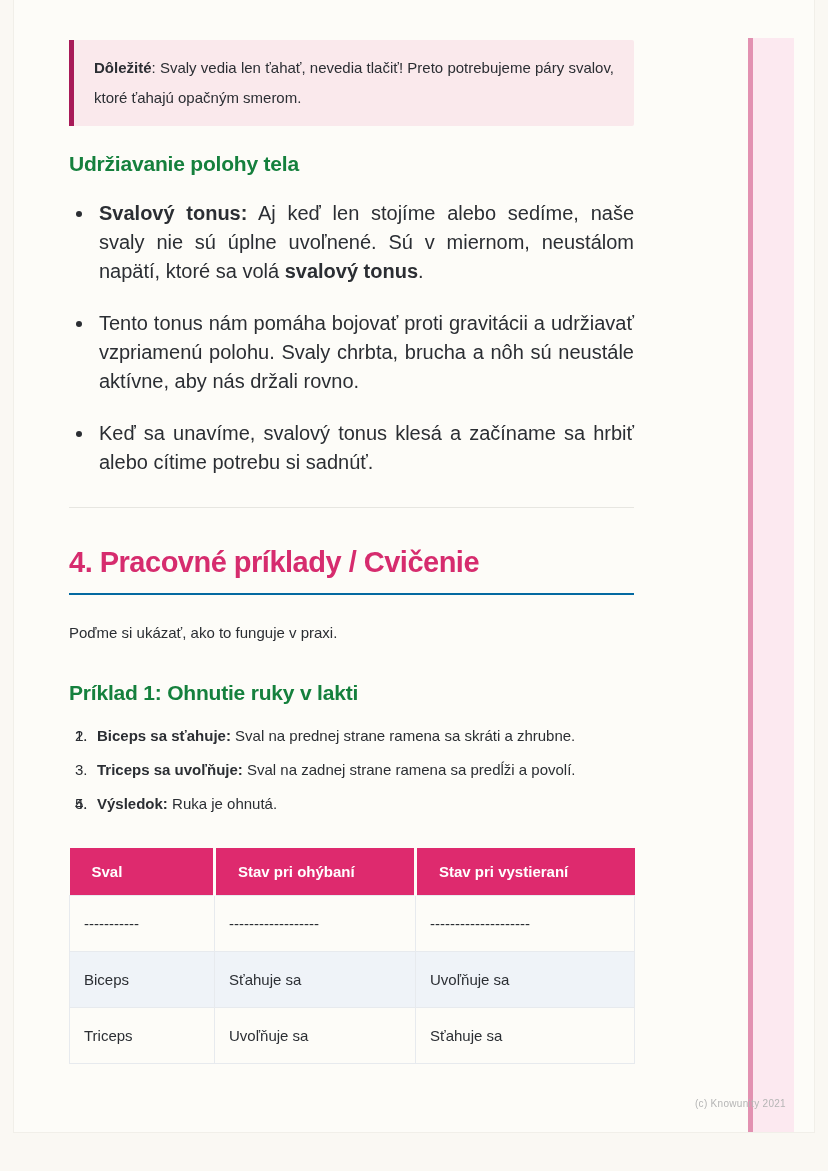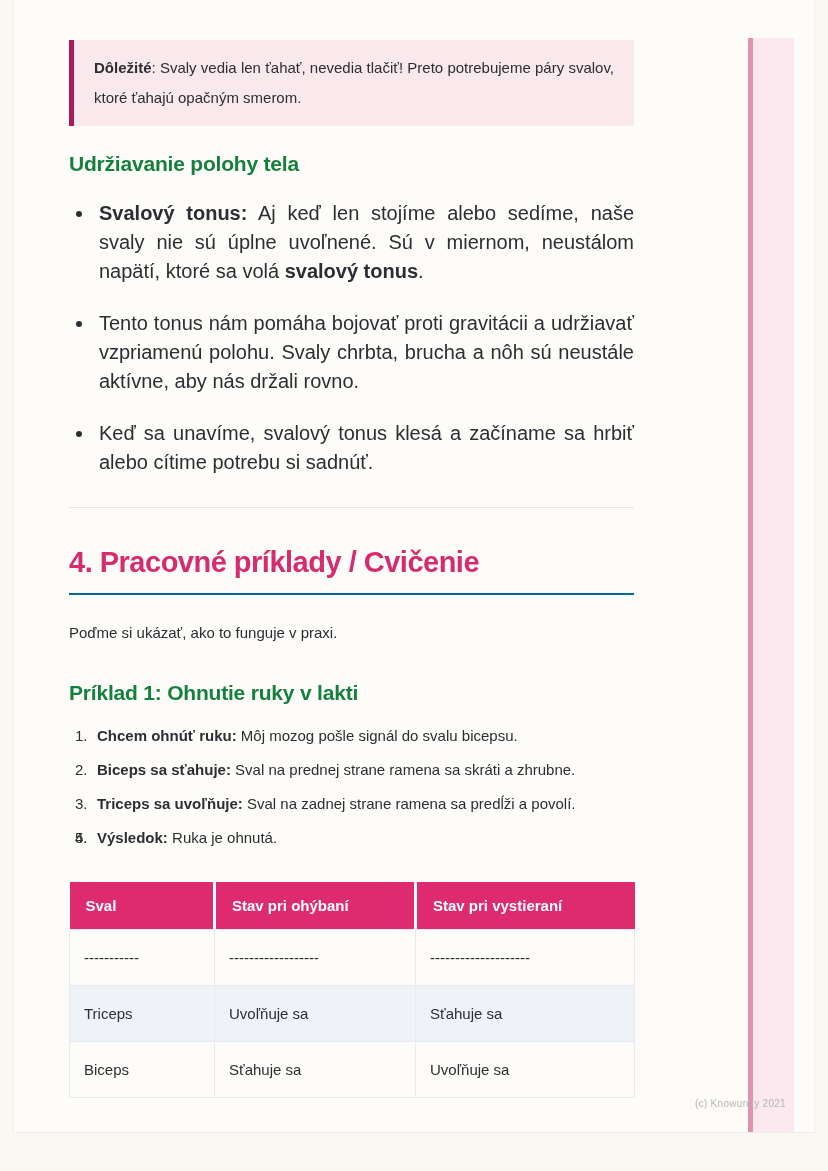--- a/index.html
+++ b/index.html
@@ -83,21 +83,21 @@
   table.muscle{
     margin-top:30px;
     width:565px;
     border-collapse:collapse;
     table-layout:fixed;
     font-size:15px;
   }
   table.muscle th{
     background:#de2a6e;color:#ffffff;
     font-weight:bold;text-align:left;
-    padding:15px 16px;
+    padding:15px 22px;
     border-right:3px solid #fdfcf8;
   }
   table.muscle th:last-child{border-right:none;}
   table.muscle td{
     padding:19px 14px;
     border:1px solid #e7eaee;
     color:#2b2e33;
     background:#fdfcf8;
     overflow:hidden;white-space:nowrap;
   }
@@ -132,21 +132,21 @@
 
     <hr class="divider">
 
     <h2>4. Pracovné príklady / Cvičenie</h2>
 
     <p class="body after-h2">Poďme si ukázať, ako to funguje v praxi.</p>
 
     <h3 class="example">Príklad 1: Ohnutie ruky v lakti</h3>
 
     <ol class="steps">
-      <li><span class="num">1.</span><span class="step-text"><strong>Chcem ohnúť ruku:</strong><span> Môj mozog pošle signál do svalu bicepsu.</span></span></li>
+      <li><span class="num">1.</span></li>
       <li><span class="num">2.</span><span class="step-text"><strong>Biceps sa sťahuje:</strong><span> Sval na prednej strane ramena sa skráti a zhrubne.</span></span></li>
       <li><span class="num">3.</span><span class="step-text"><strong>Triceps sa uvoľňuje:</strong><span> Sval na zadnej strane ramena sa predĺži a povolí.</span></span></li>
       <li><span class="num">4.</span></li>
       <li><span class="num">5.</span><span class="step-text"><strong>Výsledok:</strong><span> Ruka je ohnutá.</span></span></li>
     </ol>
 
     <table class="muscle">
       <colgroup>
         <col style="width:145px">
         <col style="width:201px">
@@ -159,28 +159,28 @@
           <th>Stav pri vystieraní</th>
         </tr>
       </thead>
       <tbody>
         <tr>
           <td>-----------</td>
           <td>------------------</td>
           <td>--------------------</td>
         </tr>
         <tr>
+          <td>Biceps</td>
+          <td>Sťahuje sa</td>
+          <td>Uvoľňuje sa</td>
+        </tr>
+        <tr>
           <td>Triceps</td>
           <td>Uvoľňuje sa</td>
           <td>Sťahuje sa</td>
-        </tr>
-        <tr>
-          <td>Biceps</td>
-          <td>Sťahuje sa</td>
-          <td>Uvoľňuje sa</td>
         </tr>
       </tbody>
     </table>
 
   </div>
 
   <div class="copyright">(c) Knowunity 2021</div>
 </div>
 
 </body></html>

